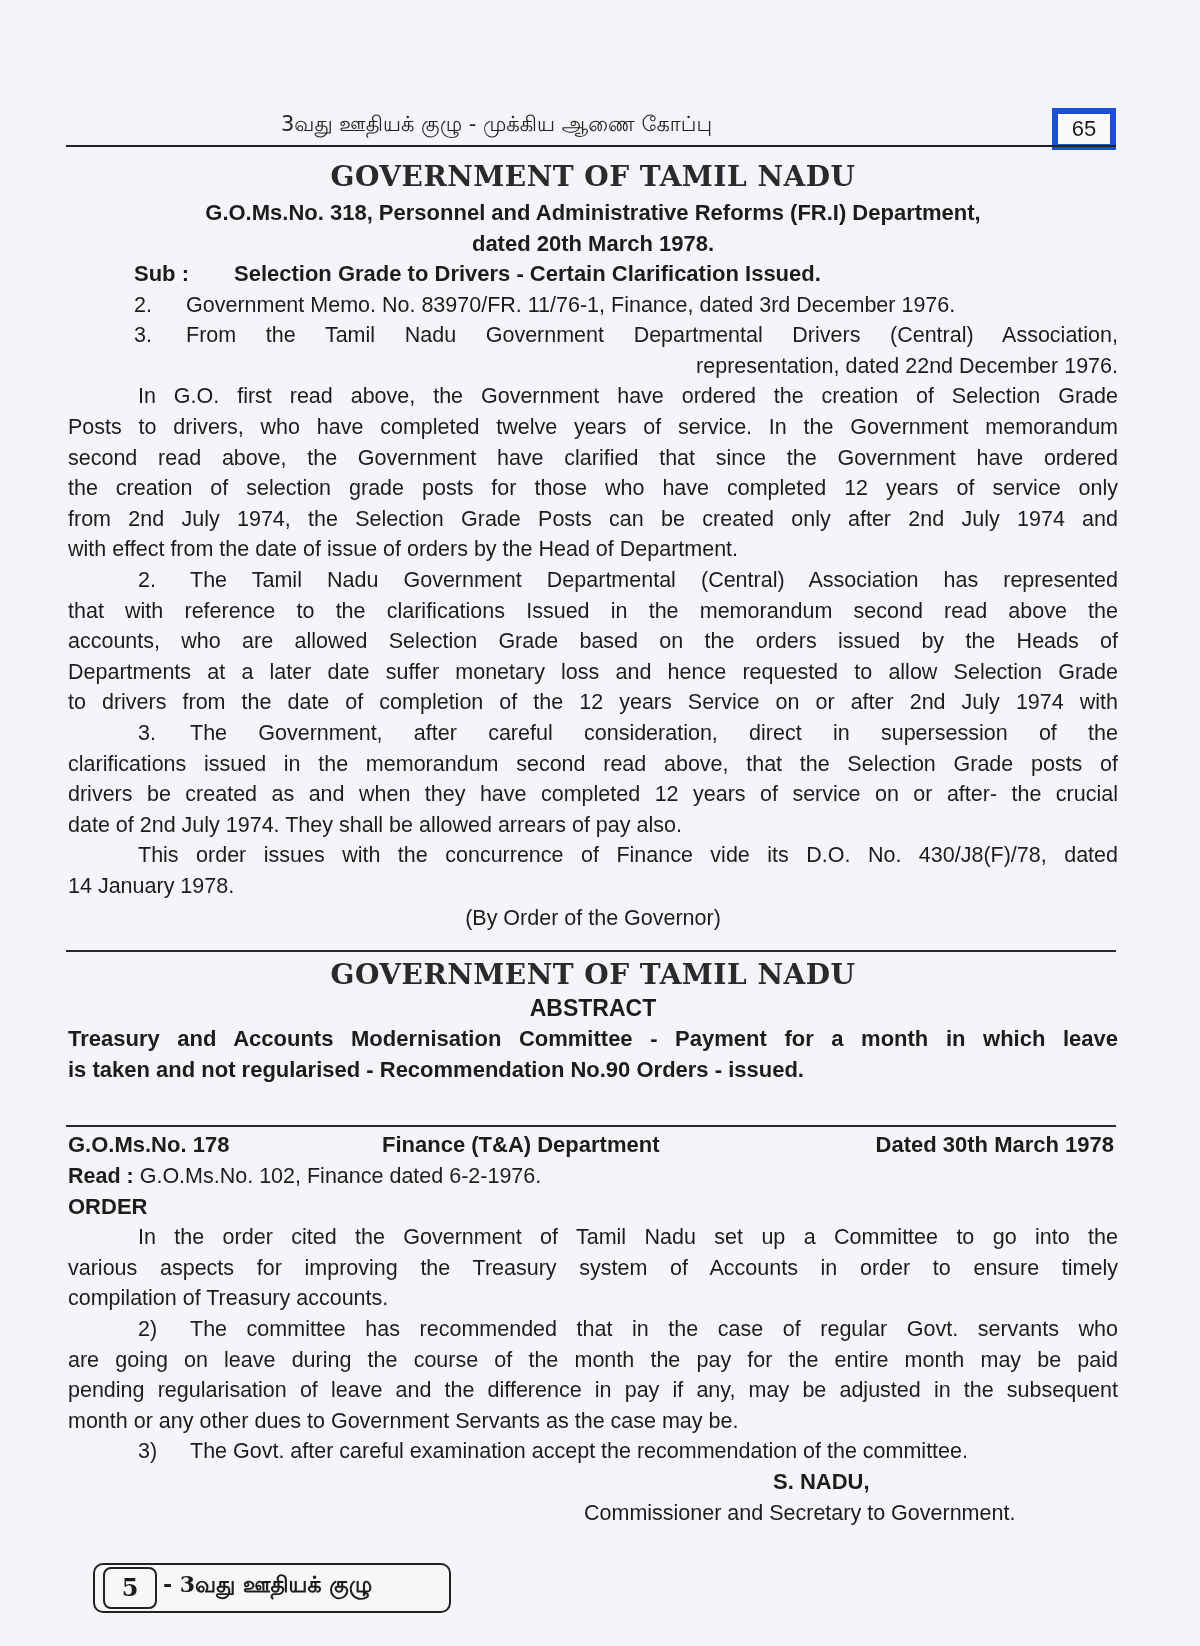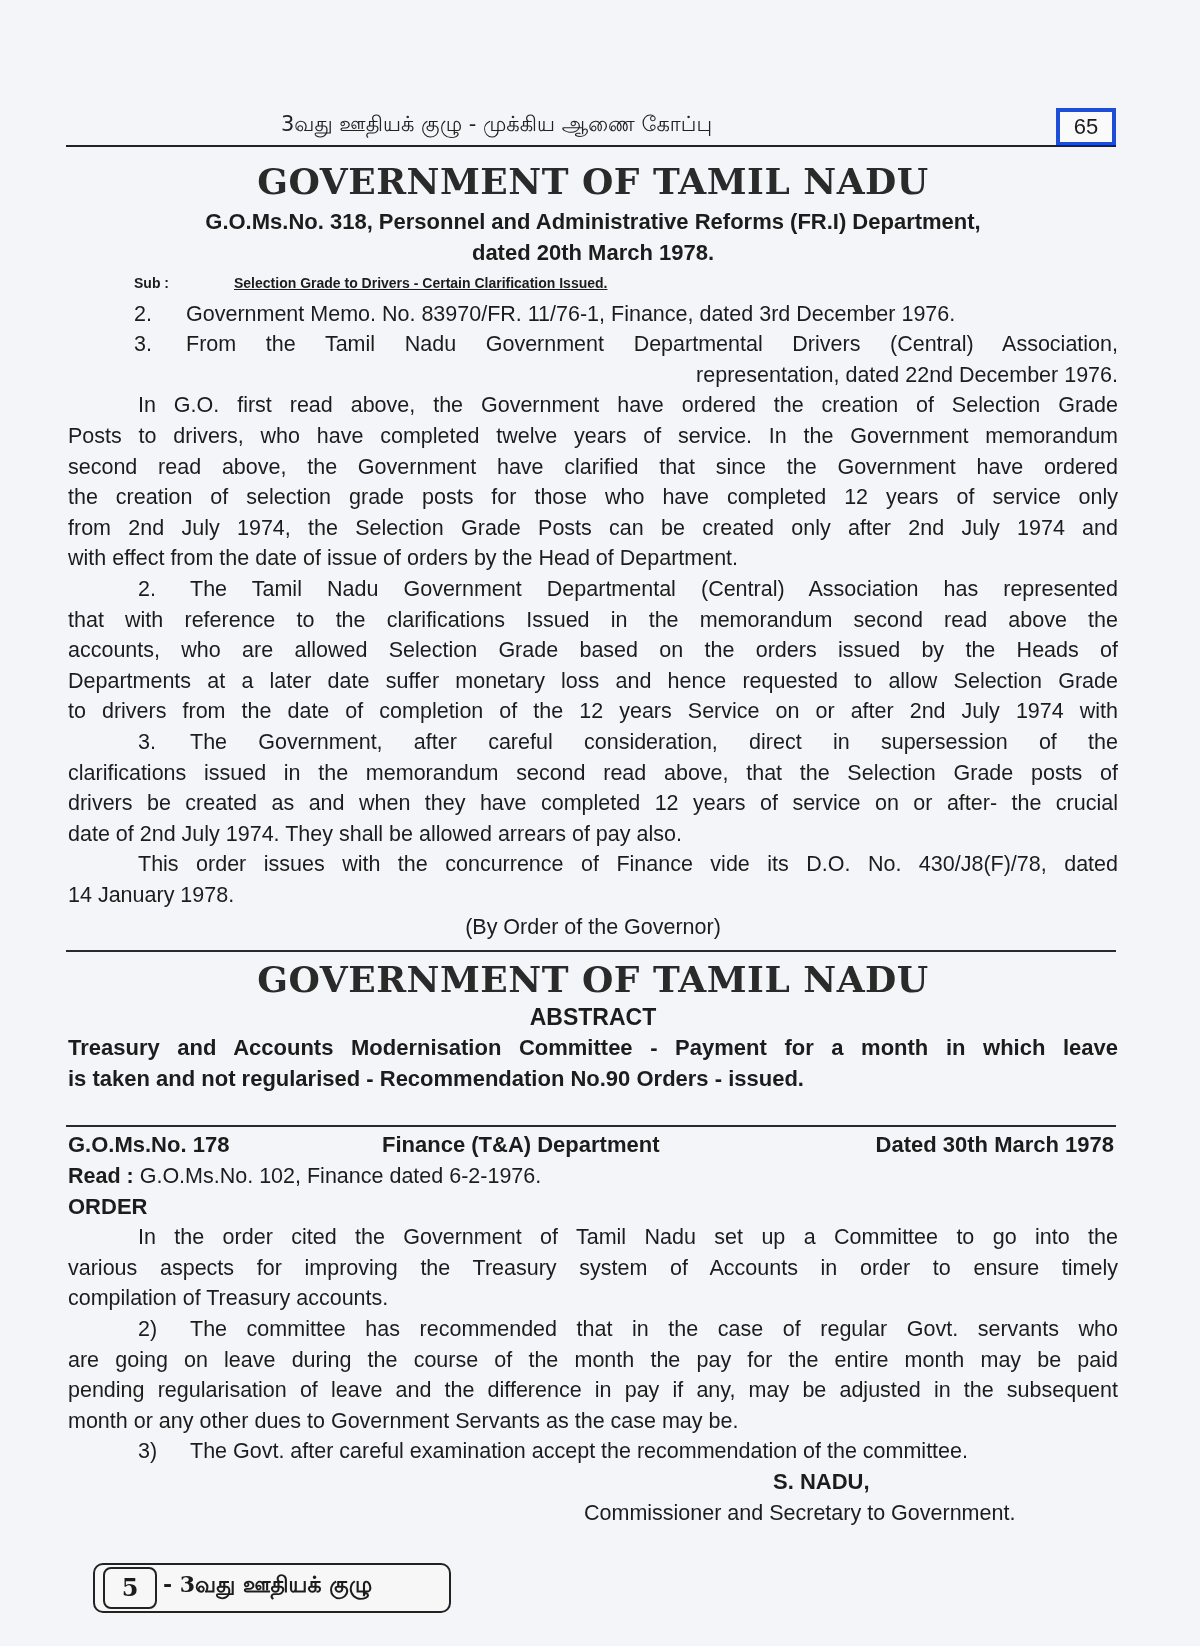--- a/index.html
+++ b/index.html
@@ -13,28 +13,28 @@
   .page { position: absolute; left: 0; top: 0; width: 1200px; height: 1646px; }
 
   
   .run-head { position: absolute; left: 66px; top: 108px; width: 1050px; height: 40px; }
   .run-head-title {
     position: absolute; left: 215px; top: 4px;
     font-family: "DejaVu Sans", sans-serif; font-size: 21px; color: #222;
   }
   .page-num-box {
     position: absolute; right: 0; top: 0; width: 52px; height: 30px;
-    border: 4px solid #1d4ed8; font-size: 22px; text-align: center; line-height: 30px;
+    border: 6px solid #1d4ed8; font-size: 22px; text-align: center; line-height: 30px;
     background: #fafafa;
   }
   .head-rule { position: absolute; left: 66px; top: 145px; width: 1050px; height: 2px; background: #222; }
 
   .block { position: absolute; left: 68px; width: 1050px; }
   .gov-title {
-    font-family: "DejaVu Serif", serif; font-weight: bold; font-size: 36px;
+    font-family: "DejaVu Serif", serif; font-weight: bold; font-size: 28px;
     text-align: center; letter-spacing: 0.5px; color: #2a2a2a;
   }
   .center-bold { text-align: center; font-weight: bold; font-size: 22px; line-height: 31px; }
   .line { font-size: 21.5px; line-height: 30.6px; white-space: nowrap; }
   .just { text-align: justify; text-align-last: justify; }
   .indent { padding-left: 70px; }
   .num { display: inline-block; width: 52px; }
   .bold { font-weight: bold; }
 
   .rule { position: absolute; left: 66px; width: 1050px; height: 2px; background: #2a2a2a; }
@@ -62,21 +62,21 @@
   <div class="run-head">
     <span class="run-head-title">3வது ஊதியக் குழு - முக்கிய ஆணை கோப்பு</span>
     <span class="page-num-box">65</span>
   </div>
   <div class="head-rule"></div>
 
   <div class="block" style="top:160px;">
     <div class="gov-title">GOVERNMENT OF TAMIL NADU</div>
     <div class="center-bold" style="margin-top:4px;">G.O.Ms.No. 318, Personnel and Administrative Reforms (FR.I) Department,</div>
     <div class="center-bold">dated 20th March 1978.</div>
-    <div class="line bold" style="font-size:14px; padding-left:66px;text-decoration:underline;">
+    <div class="line bold" style="font-size:22px; padding-left:66px;">
       <span style="display:inline-block;width:100px;">Sub :</span><span>Selection Grade to Drivers - Certain Clarification Issued.</span>
     </div>
     <div class="line" style="padding-left:66px;">
       <span class="num">2.</span><span>Government Memo. No. 83970/FR. 11/76-1, Finance, dated 3rd December 1976.</span>
     </div>
     <div class="line just" style="padding-left:66px;">
       <span class="num">3.</span><span>From the Tamil Nadu Government Departmental Drivers (Central) Association,</span>
     </div>
     <div class="line" style="padding-left:118px;text-align:right;">representation, dated 22nd December 1976.</div>
 

